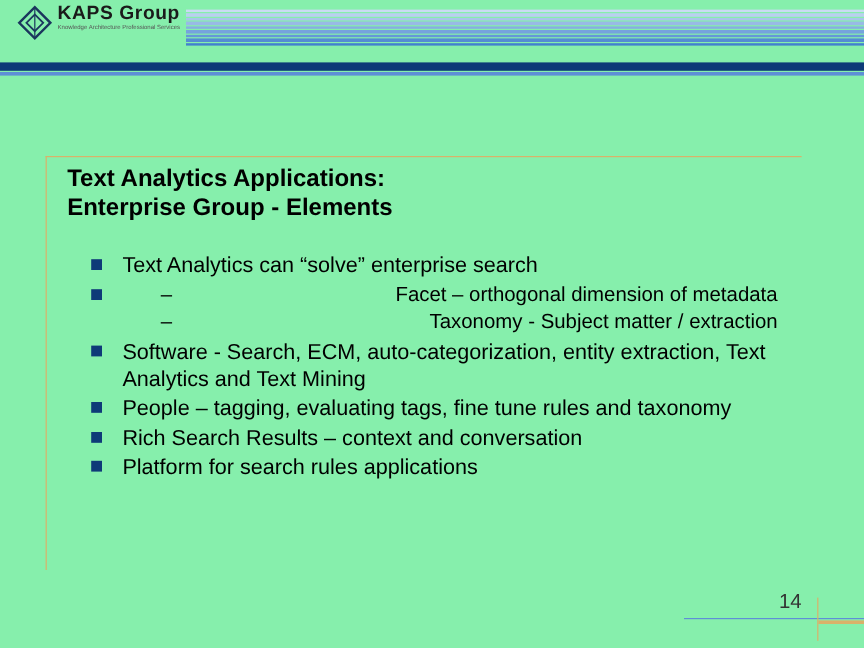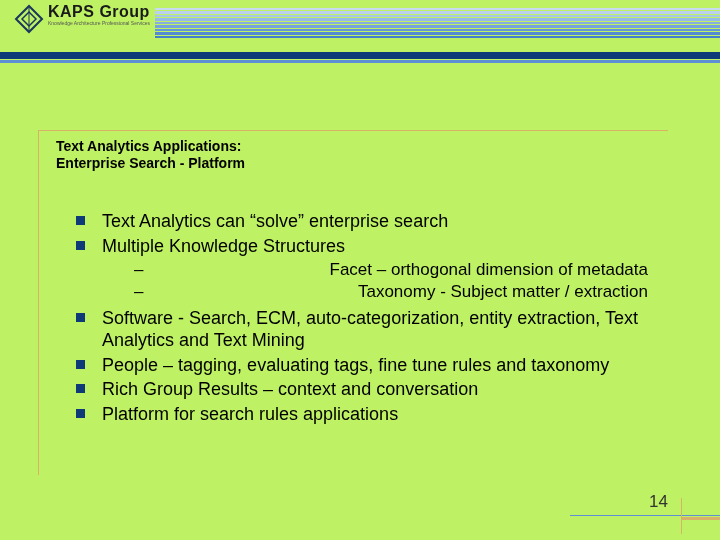--- a/index.html
+++ b/index.html
@@ -8,21 +8,21 @@
     width: 720px;
     height: 540px;
     font-family: Arial, Helvetica, sans-serif;
     background: #ffffff;
     overflow: hidden;
   }
   .slide {
     position: relative;
     width: 720px;
     height: 540px;
-    background: #bef264;
+    background: #86efac;
   }
   
   .header {
     position: absolute;
     left: 0;
     top: 0;
     width: 100%;
     height: 70px;
   }
   .logo {
@@ -92,21 +92,21 @@
     right: 52px;
     bottom: 65px;
     border-left: 1px solid #d9b26a;
     border-top: 1px solid #d9b26a;
     padding-top: 0;
   }
   .slide-title {
     position: absolute;
     left: 56px;
     top: 138px;
-    font-size: 14px;
+    font-size: 20px;
     font-weight: bold;
     color: #000;
     line-height: 1.18;
   }
   .body {
     position: absolute;
     left: 60px;
     top: 198px;
     right: 60px;
     font-size: 18px;
@@ -213,36 +213,35 @@
       <div class="stripe" style="background:#548cd4"></div>
       <div class="stripe" style="background:#4280cf"></div>
     </div>
     <div class="underline-dark"></div>
     <div class="underline-light"></div>
   </div>
 
   <div class="content-frame"></div>
   <div class="slide-title">
     <span>Text Analytics Applications:</span><br>
-    <span>Enterprise Search - Platform</span>
+    <span>Enterprise Group - Elements</span>
   </div>
 
   <div class="body">
     <ul class="top">
       <li><span>Text Analytics can “solve” enterprise search</span></li>
       <li>
-        <span>Multiple Knowledge Structures</span>
         <ul class="sub">
           <li><span>Facet – orthogonal dimension of metadata</span></li>
           <li><span>Taxonomy  - Subject matter / extraction</span></li>
         </ul>
       </li>
       <li><span>Software  - Search, ECM, auto-categorization, entity extraction, Text Analytics and Text Mining</span></li>
       <li><span>People – tagging, evaluating tags, fine tune rules and taxonomy</span></li>
-      <li><span>Rich Group Results – context and conversation</span></li>
+      <li><span>Rich Search Results – context and conversation</span></li>
       <li><span>Platform for search rules applications</span></li>
     </ul>
   </div>
 
   <div class="footer-line1"></div>
   <div class="footer-line2"></div>
   <div class="footer-line3"></div>
   <div class="page-num">14</div>
 
 </div>

